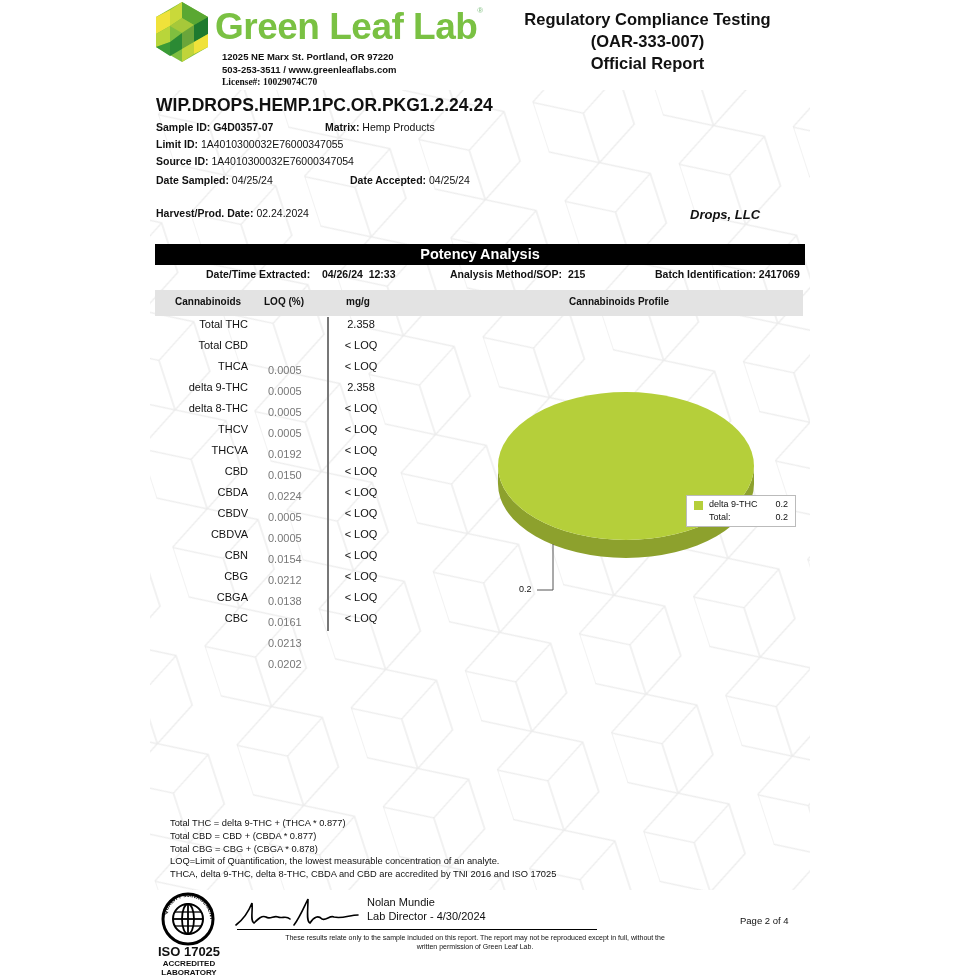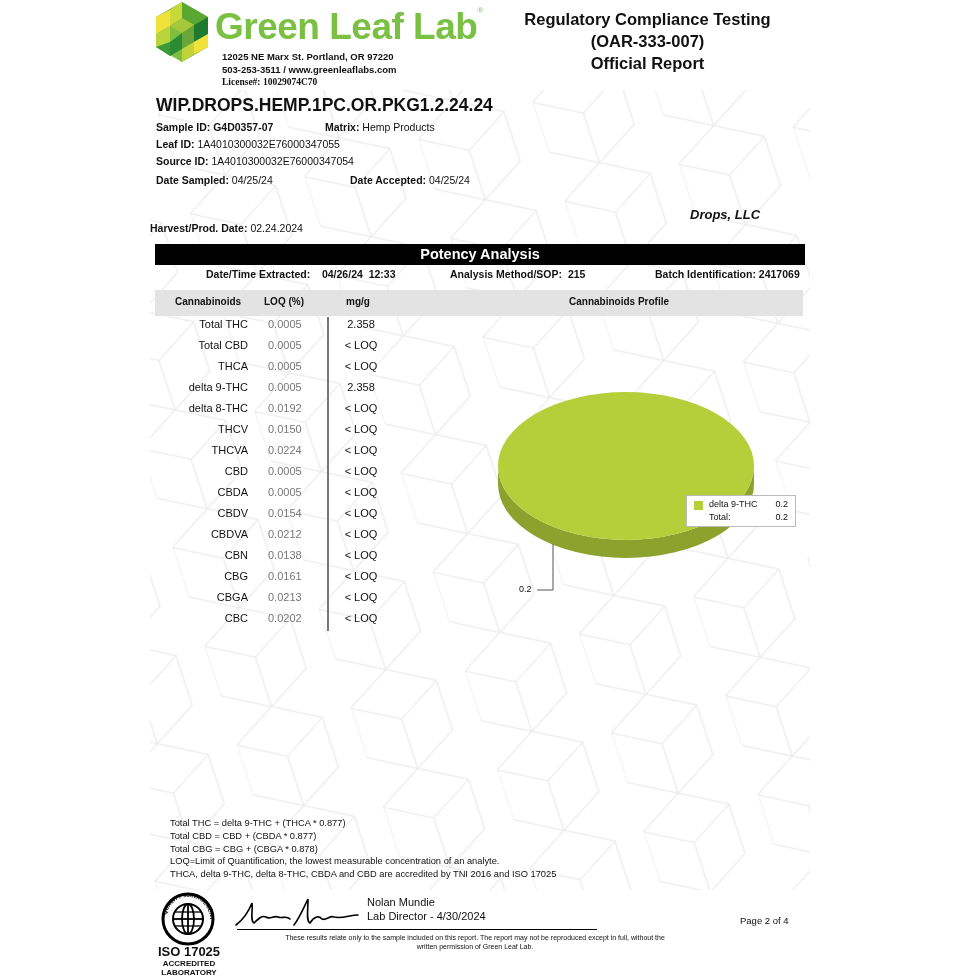--- a/index.html
+++ b/index.html
@@ -24,21 +24,21 @@
   .client { left: 690px; top: 207px; width: 112px; font-size: 13px; font-weight: bold; font-style: italic; }
 
   
   .band { left: 155px; top: 244px; width: 650px; height: 21px; background: #000; color: #fff; text-align: center; font-weight: bold; font-size: 14.5px; line-height: 21px; }
   .band-info { top: 268px; font-size: 10.5px; font-weight: bold; white-space: nowrap; }
   .table-head { left: 155px; top: 290px; width: 648px; height: 26px; background: #e3e3e3; }
   .th { top: 296px; font-size: 10px; font-weight: bold; white-space: nowrap; text-align: center; }
 
   .row { position: absolute; left: 0; height: 21px; font-size: 11px; line-height: 21px; }
   .cell-name { position: absolute; left: 160px; width: 88px; text-align: right; color: #111; }
-  .cell-loq { position: absolute; left: 268px; width: 45px; text-align: left; color: #777; }
+  .cell-loq { position: absolute; left: 268px; width: 45px; text-align: left; color: #777; margin-top: 46px; }
   .cell-mg { position: absolute; left: 336px; width: 50px; text-align: center; color: #111; }
   .vline { left: 327px; top: 317px; width: 2px; height: 314px; background: #777; }
 
   
   .chart { left: 480px; top: 380px; width: 330px; height: 230px; }
   .legend { left: 686px; top: 495px; width: 108px; height: 30px; background: #fff; border: 1px solid #bbb; font-size: 9px; }
   .legend .sw { position: absolute; left: 7px; top: 5px; width: 9px; height: 9px; background: #b5cf3a; }
   .legend .l1 { position: absolute; left: 22px; top: 3px; }
   .legend .v1 { position: absolute; right: 7px; top: 3px; }
   .legend .l2 { position: absolute; left: 22px; top: 16px; }
@@ -93,25 +93,25 @@
 </div>
 <div class="abs report-title">
   <div>Regulatory Compliance Testing</div>
   <div>(OAR-333-007)</div>
   <div>Official Report</div>
 </div>
 
 <div class="abs product-name">WIP.DROPS.HEMP.1PC.OR.PKG1.2.24.24</div>
 <div class="abs meta" style="left:156px;top:121px;"><b>Sample ID:</b> <b>G4D0357-07</b></div>
 <div class="abs meta" style="left:325px;top:121px;"><b>Matrix:</b> <span>Hemp Products</span></div>
-<div class="abs meta" style="left:156px;top:138px;"><b>Leaf ID:</b> <span>1A4010300032E76000347055</span></div>
+<div class="abs meta" style="left:156px;top:138px;"><b>Limit ID:</b> <span>1A4010300032E76000347055</span></div>
 <div class="abs meta" style="left:156px;top:155px;"><b>Source ID:</b> <span>1A4010300032E76000347054</span></div>
 <div class="abs meta" style="left:156px;top:174px;"><b>Date Sampled:</b> <span>04/25/24</span></div>
 <div class="abs meta" style="left:322px;top:174px;padding-left:28px;"><b>Date Accepted:</b> <span>04/25/24</span></div>
-<div class="abs meta" style="left:150px;top:207px;margin-top:15px;"><b>Harvest/Prod. Date:</b> <span>02.24.2024</span></div>
+<div class="abs meta" style="left:156px;top:207px;"><b>Harvest/Prod. Date:</b> <span>02.24.2024</span></div>
 <div class="abs client">Drops, LLC</div>
 
 <div class="abs band">Potency Analysis</div>
 <div class="abs band-info" style="left:172px;margin-left:34px;"><span>Date/Time Extracted:</span>&nbsp;&nbsp;&nbsp;&nbsp;<span style="white-space:pre">04/26/24  12:33</span></div>
 <div class="abs band-info" style="left:450px;"><span>Analysis Method/SOP:</span>&nbsp;&nbsp;<span>215</span></div>
 <div class="abs band-info" style="left:655px;"><span>Batch Identification:</span> <span>2417069</span></div>
 
 <div class="abs table-head"></div>
 <div class="abs th" style="left:175px;">Cannabinoids</div>
 <div class="abs th" style="left:264px;">LOQ (%)</div>

